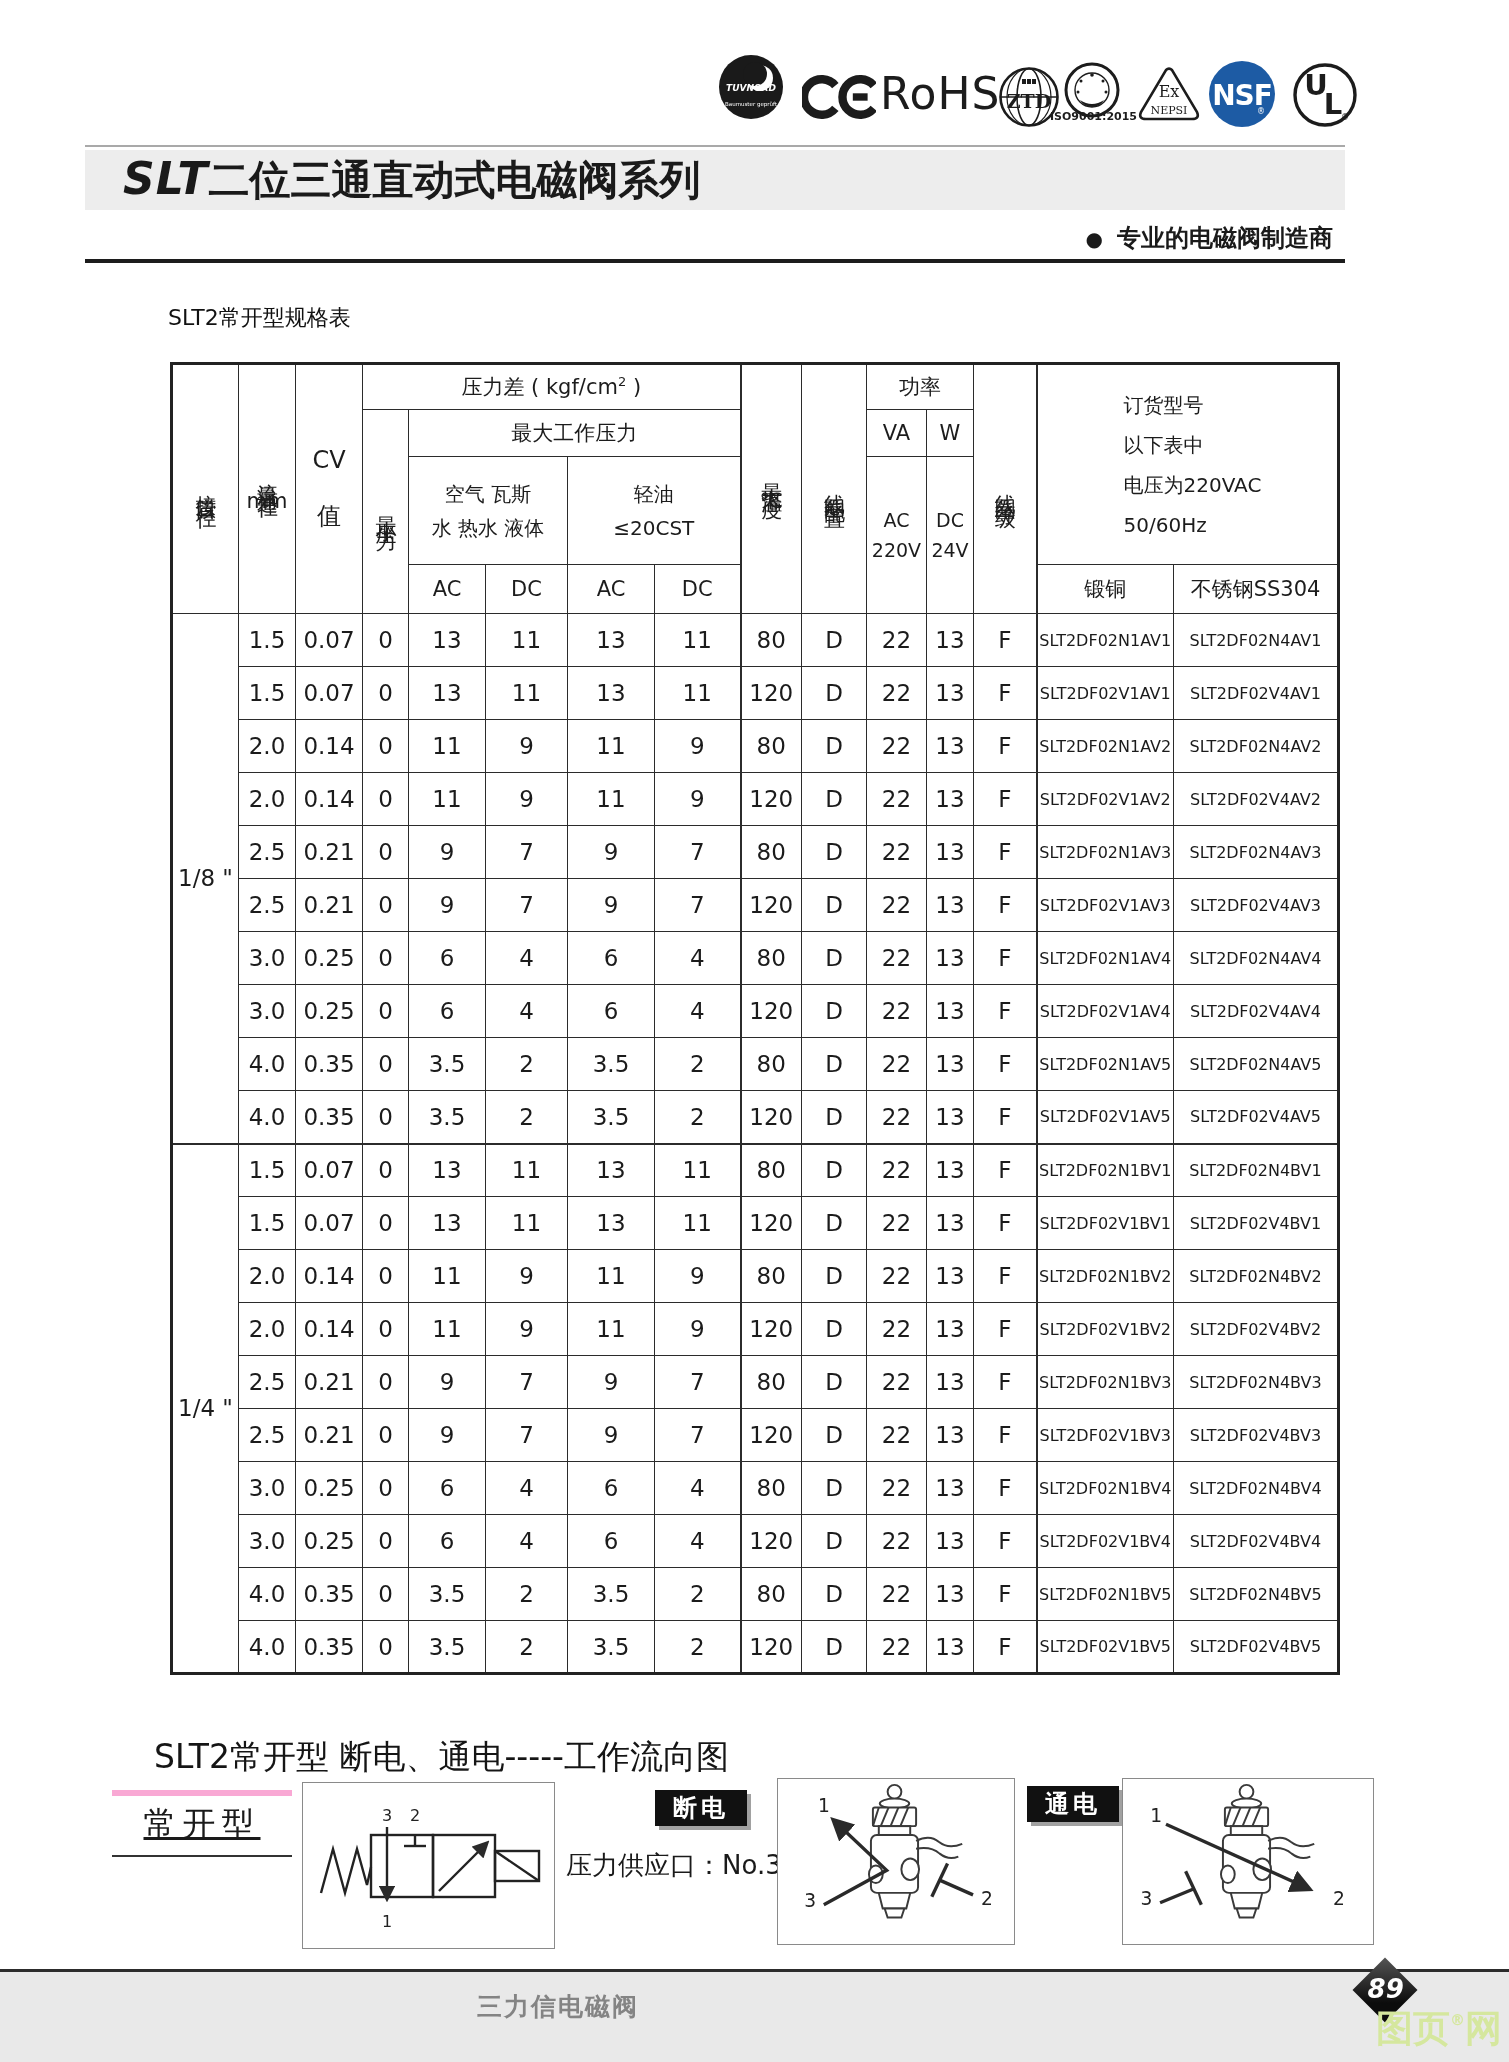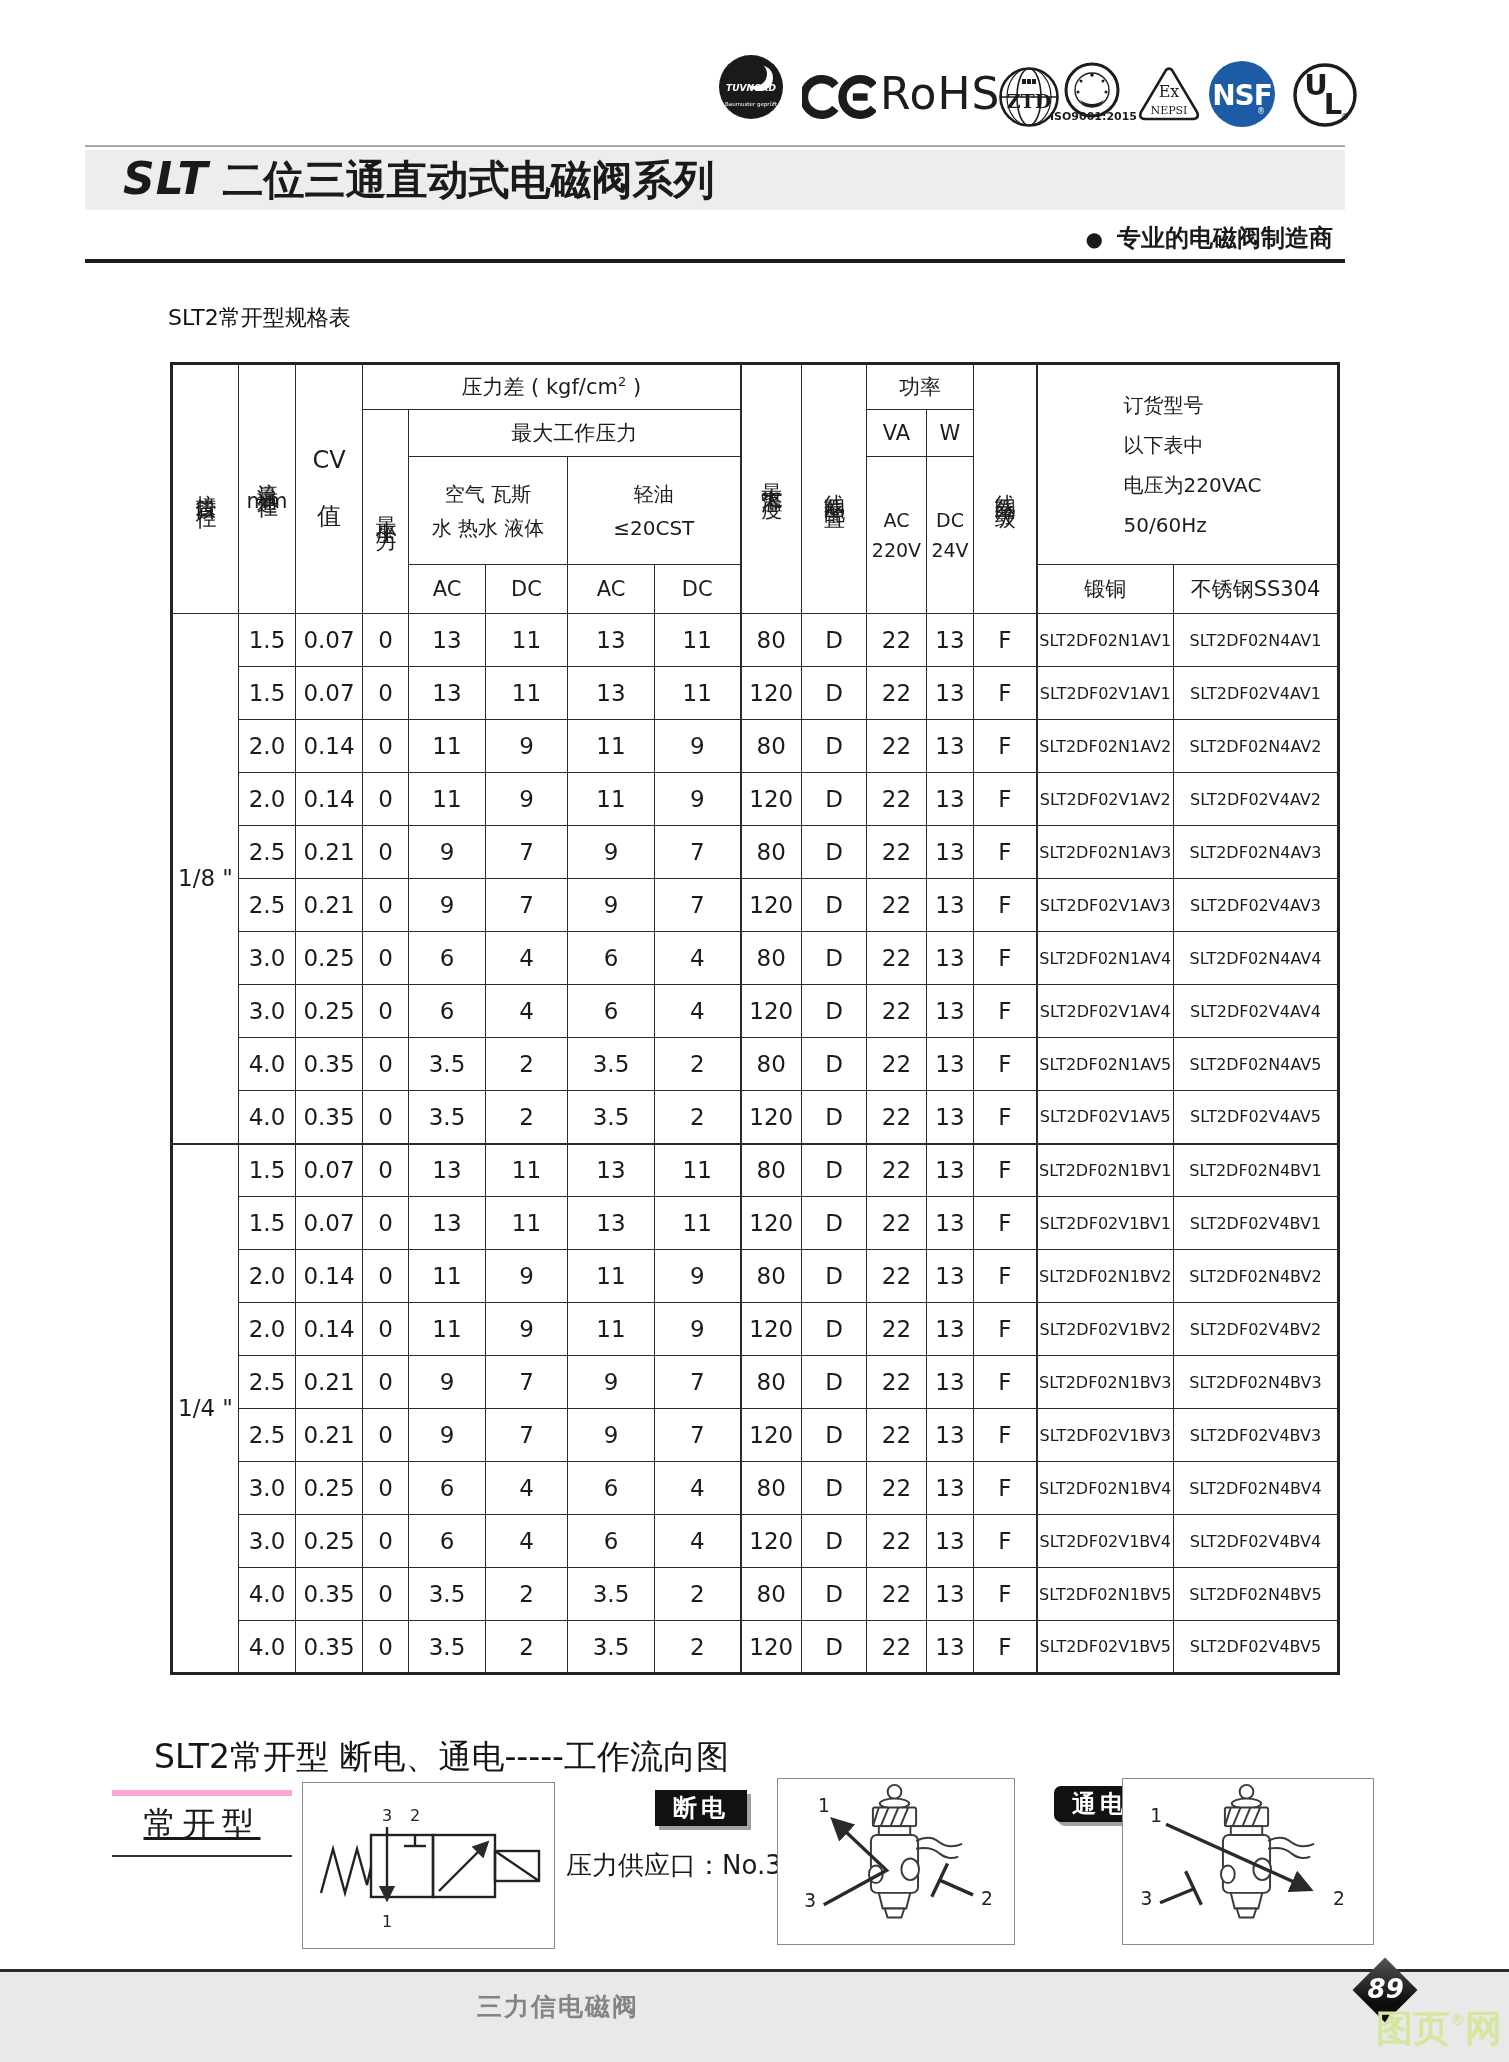--- a/index.html
+++ b/index.html
@@ -8,21 +8,21 @@
 
   
   .logo{position:absolute;}
   .rohs-text{position:absolute;left:880px;top:68px;font-size:44px;font-weight:500;color:#1c1c1c;letter-spacing:1px;}
   .iso-label{position:absolute;left:1036px;top:110px;width:115px;text-align:center;font-size:11px;font-weight:bold;color:#1c1c1c;}
 
   
   .topline{position:absolute;left:85px;top:145px;width:1260px;height:2px;background:#a9a9a9;}
   .banner{position:absolute;left:85px;top:150px;width:1260px;height:60px;background:#ededed;display:flex;align-items:center;}
   .banner .t{margin-left:38px;font-size:41px;font-weight:bold;white-space:nowrap;}
-  .banner .slt{font-style:italic;font-size:44px;margin-right:14px;letter-spacing:1px;}
+  .banner .slt{font-style:italic;font-size:44px;letter-spacing:1px;}
   .tagline{position:absolute;left:85px;top:222px;width:1248px;text-align:right;font-size:24px;font-weight:bold;color:#1a1a1a;}
   .tagline .dot{margin-right:14px;font-size:20px;}
   .rule{position:absolute;left:85px;top:259px;width:1260px;height:4px;background:#1c1c1c;}
 
   
   .spec-title{position:absolute;left:168px;top:303px;font-size:22px;font-weight:500;color:#111;}
   .spec-wrap{position:absolute;left:170px;top:362px;}
   table.spec{border-collapse:collapse;table-layout:fixed;width:1167px;border:3px solid #222;}
   table.spec th,table.spec td{border:1.2px solid #2b2b2b;text-align:center;vertical-align:middle;padding:0;}
   table.spec th{font-weight:400;font-size:21px;color:#1c1c1c;}
@@ -49,21 +49,21 @@
   
   .flow-title{position:absolute;left:154px;top:1735px;font-size:33px;font-weight:500;color:#151515;white-space:nowrap;}
   .type-label{position:absolute;left:112px;top:1790px;width:180px;border-top:6px solid #f9a8d4;border-bottom:2px solid #333;
               text-align:center;font-size:33px;padding:6px 0 8px 0;color:#1a1a1a;letter-spacing:6px;text-decoration:underline;}
   .sym-box{position:absolute;left:302px;top:1782px;width:251px;height:165px;border:1.5px solid #8a8a8a;background:#fff;}
   .supply-note{position:absolute;left:566px;top:1848px;font-size:26px;color:#1a1a1a;white-space:nowrap;}
   .state-label{position:absolute;width:92px;height:36px;background:#111;color:#fff;font-size:24px;font-weight:bold;
                display:flex;align-items:center;justify-content:center;letter-spacing:4px;
                box-shadow:4px 4px 0 rgba(110,110,110,.65);}
   .off-label{left:655px;top:1790px;}
-  .on-label{left:1054px;top:1786px;border-radius:7px;}
+  .on-label{left:1027px;top:1786px;}
   .photo-box{position:absolute;top:1778px;height:165px;border:1.5px solid #8a8a8a;background:#fff;}
   .off-box{left:777px;width:236px;}
   .on-box{left:1122px;width:250px;}
 
   
   .footer-rule{position:absolute;left:0;top:1969px;width:1509px;height:3px;background:#2c2c2c;}
   .footer{position:absolute;left:0;top:1972px;width:1509px;height:90px;background:#e9e9e9;}
   .site{position:absolute;left:124px;top:1982px;font-size:33px;font-weight:bold;font-style:italic;color:#c3c3c3;letter-spacing:1px;}
   .brand{position:absolute;left:477px;top:1990px;font-size:25px;font-weight:bold;color:#848484;letter-spacing:2px;}
   .page-diamond{position:absolute;left:1362px;top:1967px;width:46px;height:46px;transform:rotate(45deg);

